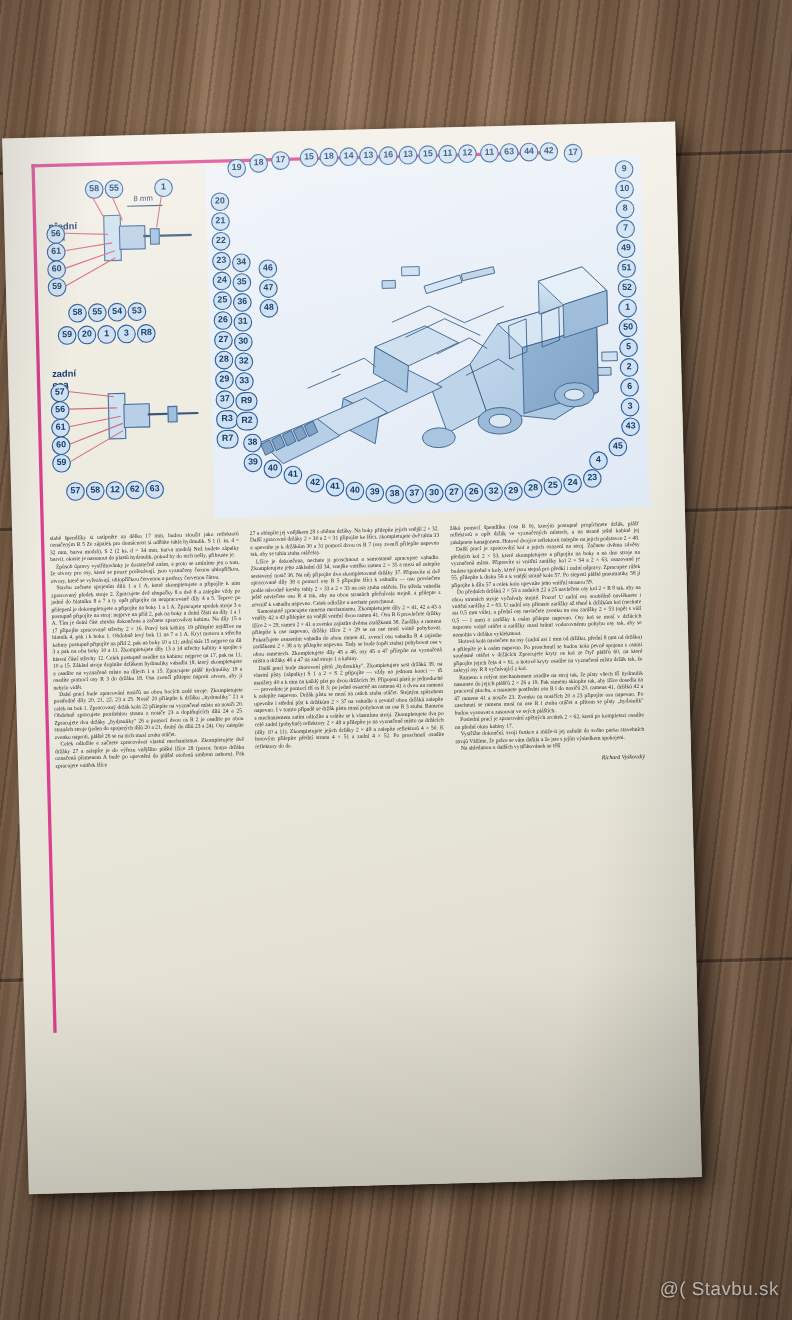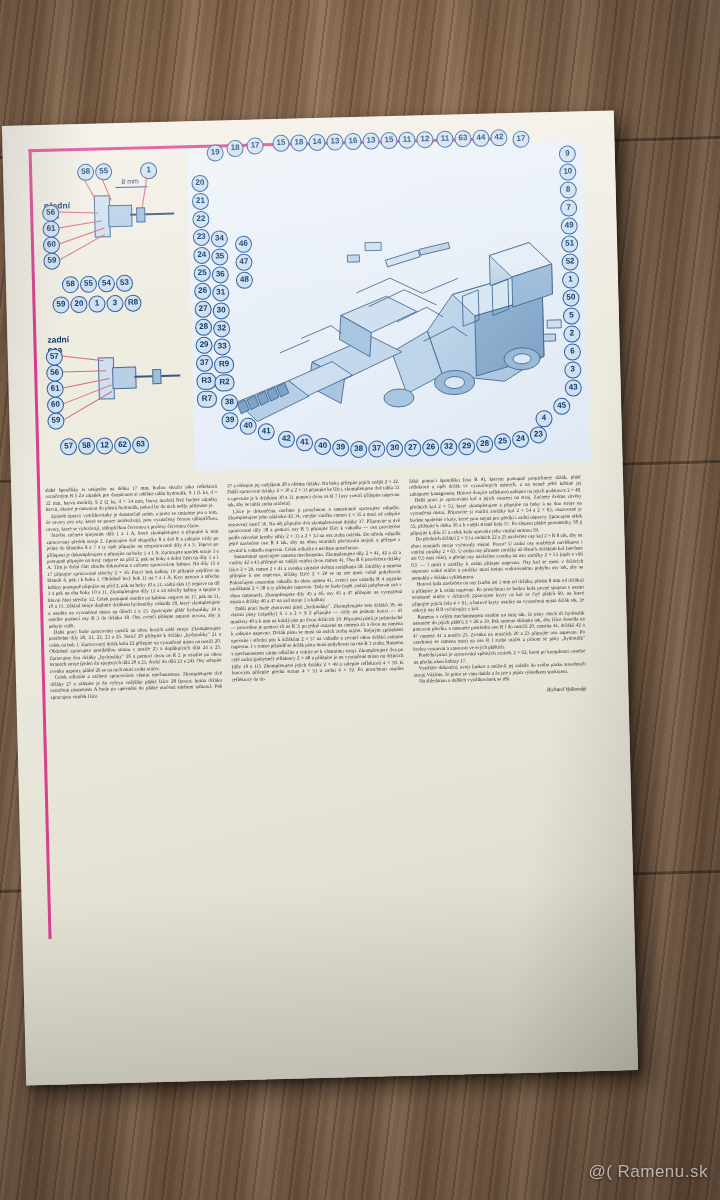--- a/index.html
+++ b/index.html
@@ -374,14 +374,14 @@
         <p>Poslední prací je zpracování zpětných zrcátek 2 × 62, která po kompletaci osadíte na přední okno kabiny 17.</p>
         <p>Vystřižte dokonční, svoji funkce a může-li jej zařadit do svého parku stavebních strojů Vážíme, že práce se vám daňila a že jste s jejím výsledkem spokojeni.</p>
         <p>Na shledanou u dalších vystřihovánek se těší</p>
         <div class="sign">Richard Vyškovský</div>
       </div>
     </div>
 
     <div class="page-shade"></div>
   </div>
 
-  <div class="wm">@( Ramenu.sk</div>
+  <div class="wm">@( Stavbu.sk</div>
 </div>
 
 </body></html>

